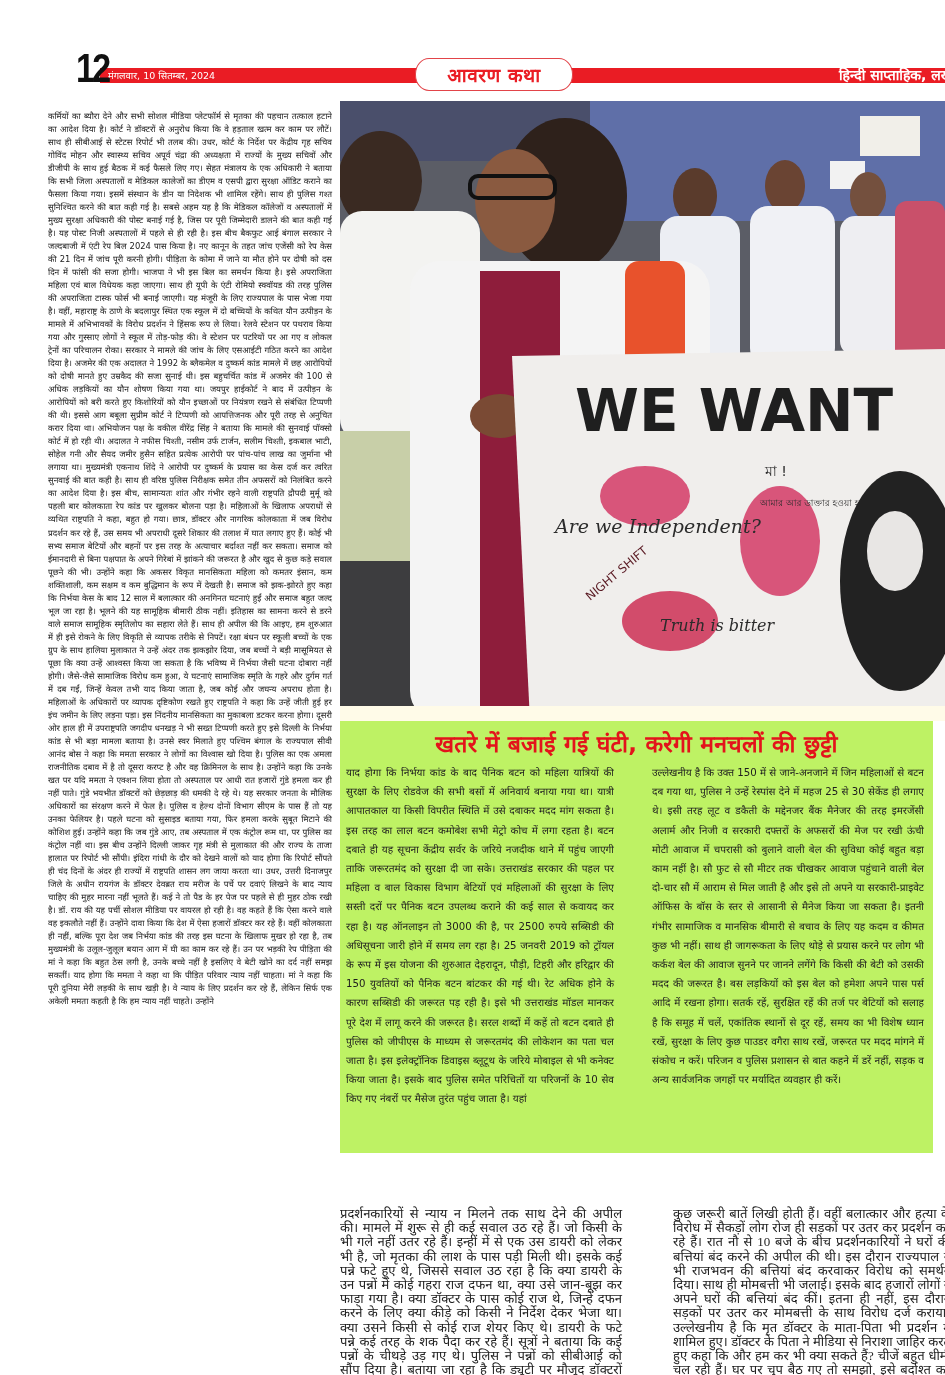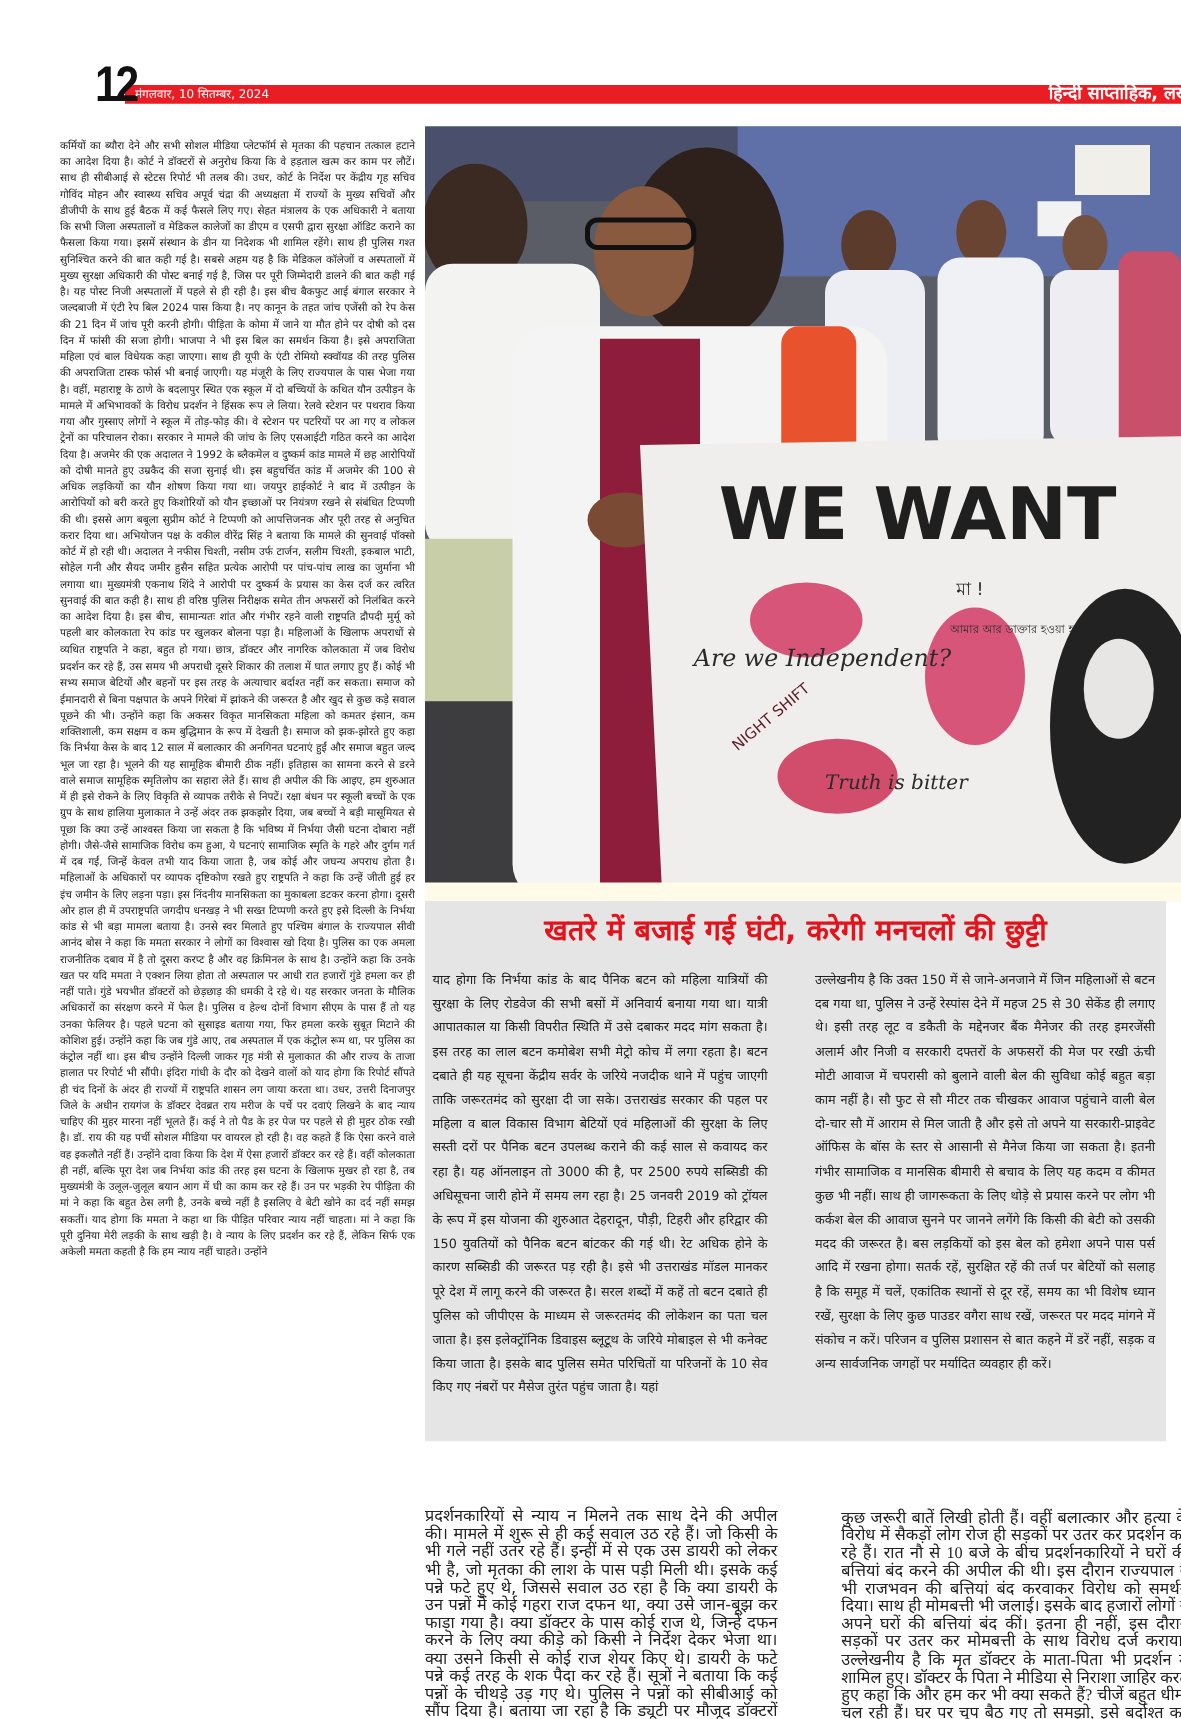--- a/index.html
+++ b/index.html
@@ -13,44 +13,47 @@
   .date { position: absolute; left: 64px; top: 69px; font-size: 9.5px; font-weight: normal; color: #fff; line-height: 13px; }
   .section-badge { position: absolute; left: 371px; top: 58px; width: 158px; height: 33px; background: #fff; border: 1.5px solid #e24449; border-radius: 14px / 16px; display: flex; align-items: center; justify-content: center; }
   .section-badge span { font-size: 19px; font-weight: bold; color: #ea1c24; letter-spacing: 0.5px; }
   .publication { position: absolute; right: 18px; top: 69px; font-size: 14px; font-weight: bold; color: #fff; line-height: 13px; }
 
   
   .left-col { position: absolute; left: 48px; top: 110px; width: 284px; height: 1270px; font-size: 8.4px; line-height: 13.02px; text-align: justify; color: #222; }
   .left-col p { text-indent: 0; }
 
   
-  .photo { position: absolute; left: 340px; top: 101px; width: 605px; height: 620px; overflow: hidden; background: #86efac; }
+  .photo { position: absolute; left: 340px; top: 101px; width: 605px; height: 620px; overflow: hidden; background: #eab308; }
   .photo svg { display: block; width: 100%; height: 100%; }
 
   
-  .box { position: absolute; left: 340px; top: 721px; width: 593px; height: 432px; background: #e5e5e5; }
+  .box { position: absolute; left: 340px; top: 721px; width: 593px; height: 432px; background: #bef264; }
   .headline { position: absolute; left: 0; top: 6px; width: 100%; text-align: center; font-size: 23px; font-weight: bold; color: #e3131b; letter-spacing: 0.2px; }
-  .box-col { position: absolute; top: 54px; width: 268px; font-size: 10.2px; line-height: 19.2px; text-align: justify; color: #1d1d1d; }
+  .box-col { position: absolute; top: 42px; width: 268px; font-size: 10.2px; line-height: 19.2px; text-align: justify; color: #1d1d1d; }
   .box-col.c1 { left: 6px; }
   .box-col.c2 { left: 312px; width: 272px; }
 
   
   .bottom-col { position: absolute; top: 1160px; width: 284px; font-size: 13px; line-height: 14.2px; text-align: justify; color: #222; margin-top: 47px; }
   .bottom-col.b1 { left: 340px; width: 282px; }
   .bottom-col.b2 { left: 673px; width: 278px; font-family: Liberation Serif, serif; }
 
   .right-margin { position: absolute; left: 933px; top: 721px; width: 12px; height: 432px; background: #fff; }
 </style>
 </head>
 <body>
 
 <div class="header">
   <div class="red-bar"></div>
   <div class="page-num">12</div>
   <div class="date">मंगलवार, 10 सितम्बर, 2024</div>
+  <div class="section-badge">
+    <span>आवरण कथा</span>
+  </div>
   <div class="publication">हिन्दी साप्ताहिक, लखनऊ</div>
 </div>
 
 <div class="left-col">
   <p>कर्मियों का ब्यौरा देने और सभी सोशल मीडिया प्लेटफॉर्म से मृतका की पहचान तत्काल हटाने का आदेश दिया है। कोर्ट ने डॉक्टरों से अनुरोध किया कि वे हड़ताल खत्म कर काम पर लौटें। साथ ही सीबीआई से स्टेटस रिपोर्ट भी तलब की। उधर, कोर्ट के निर्देश पर केंद्रीय गृह सचिव गोविंद मोहन और स्वास्थ्य सचिव अपूर्व चंद्रा की अध्यक्षता में राज्यों के मुख्य सचिवों और डीजीपी के साथ हुई बैठक में कई फैसले लिए गए। सेहत मंत्रालय के एक अधिकारी ने बताया कि सभी जिला अस्पतालों व मेडिकल कालेजों का डीएम व एसपी द्वारा सुरक्षा ऑडिट कराने का फैसला किया गया। इसमें संस्थान के डीन या निदेशक भी शामिल रहेंगे। साथ ही पुलिस गश्त सुनिश्चित करने की बात कही गई है। सबसे अहम यह है कि मेडिकल कॉलेजों व अस्पतालों में मुख्य सुरक्षा अधिकारी की पोस्ट बनाई गई है, जिस पर पूरी जिम्मेदारी डालने की बात कही गई है। यह पोस्ट निजी अस्पतालों में पहले से ही रही है। इस बीच बैकफुट आई बंगाल सरकार ने जल्दबाजी में एंटी रेप बिल 2024 पास किया है। नए कानून के तहत जांच एजेंसी को रेप केस की 21 दिन में जांच पूरी करनी होगी। पीड़िता के कोमा में जाने या मौत होने पर दोषी को दस दिन में फांसी की सजा होगी। भाजपा ने भी इस बिल का समर्थन किया है। इसे अपराजिता महिला एवं बाल विधेयक कहा जाएगा। साथ ही यूपी के एंटी रोमियो स्क्वॉयड की तरह पुलिस की अपराजिता टास्क फोर्स भी बनाई जाएगी। यह मंजूरी के लिए राज्यपाल के पास भेजा गया है। वहीं, महाराष्ट्र के ठाणे के बदलापुर स्थित एक स्कूल में दो बच्चियों के कथित यौन उत्पीड़न के मामले में अभिभावकों के विरोध प्रदर्शन ने हिंसक रूप ले लिया। रेलवे स्टेशन पर पथराव किया गया और गुस्साए लोगों ने स्कूल में तोड़-फोड़ की। वे स्टेशन पर पटरियों पर आ गए व लोकल ट्रेनों का परिचालन रोका। सरकार ने मामले की जांच के लिए एसआईटी गठित करने का आदेश दिया है। अजमेर की एक अदालत ने 1992 के ब्लैकमेल व दुष्कर्म कांड मामले में छह आरोपियों को दोषी मानते हुए उम्रकैद की सजा सुनाई थी। इस बहुचर्चित कांड में अजमेर की 100 से अधिक लड़कियों का यौन शोषण किया गया था। जयपुर हाईकोर्ट ने बाद में उत्पीड़न के आरोपियों को बरी करते हुए किशोरियों को यौन इच्छाओं पर नियंत्रण रखने से संबंधित टिप्पणी की थी। इससे आग बबूला सुप्रीम कोर्ट ने टिप्पणी को आपत्तिजनक और पूरी तरह से अनुचित करार दिया था। अभियोजन पक्ष के वकील वीरेंद्र सिंह ने बताया कि मामले की सुनवाई पॉक्सो कोर्ट में हो रही थी। अदालत ने नफीस चिश्ती, नसीम उर्फ टार्जन, सलीम चिश्ती, इकबाल भाटी, सोहेल गनी और सैयद जमीर हुसैन सहित प्रत्येक आरोपी पर पांच-पांच लाख का जुर्माना भी लगाया था। मुख्यमंत्री एकनाथ शिंदे ने आरोपी पर दुष्कर्म के प्रयास का केस दर्ज कर त्वरित सुनवाई की बात कही है। साथ ही वरिष्ठ पुलिस निरीक्षक समेत तीन अफसरों को निलंबित करने का आदेश दिया है। इस बीच, सामान्यतः शांत और गंभीर रहने वाली राष्ट्रपति द्रौपदी मुर्मू को पहली बार कोलकाता रेप कांड पर खुलकर बोलना पड़ा है। महिलाओं के खिलाफ अपराधों से व्यथित राष्ट्रपति ने कहा, बहुत हो गया। छात्र, डॉक्टर और नागरिक कोलकाता में जब विरोध प्रदर्शन कर रहे हैं, उस समय भी अपराधी दूसरे शिकार की तलाश में घात लगाए हुए हैं। कोई भी सभ्य समाज बेटियों और बहनों पर इस तरह के अत्याचार बर्दाश्त नहीं कर सकता। समाज को ईमानदारी से बिना पक्षपात के अपने गिरेबां में झांकने की जरूरत है और खुद से कुछ कड़े सवाल पूछने की भी। उन्होंने कहा कि अकसर विकृत मानसिकता महिला को कमतर इंसान, कम शक्तिशाली, कम सक्षम व कम बुद्धिमान के रूप में देखती है। समाज को झक-झोरते हुए कहा कि निर्भया केस के बाद 12 साल में बलात्कार की अनगिनत घटनाएं हुईं और समाज बहुत जल्द भूल जा रहा है। भूलने की यह सामूहिक बीमारी ठीक नहीं। इतिहास का सामना करने से डरने वाले समाज सामूहिक स्मृतिलोप का सहारा लेते हैं। साथ ही अपील की कि आइए, हम शुरुआत में ही इसे रोकने के लिए विकृति से व्यापक तरीके से निपटें। रक्षा बंधन पर स्कूली बच्चों के एक ग्रुप के साथ हालिया मुलाकात ने उन्हें अंदर तक झकझोर दिया, जब बच्चों ने बड़ी मासूमियत से पूछा कि क्या उन्हें आश्वस्त किया जा सकता है कि भविष्य में निर्भया जैसी घटना दोबारा नहीं होगी। जैसे-जैसे सामाजिक विरोध कम हुआ, ये घटनाएं सामाजिक स्मृति के गहरे और दुर्गम गर्त में दब गईं, जिन्हें केवल तभी याद किया जाता है, जब कोई और जघन्य अपराध होता है। महिलाओं के अधिकारों पर व्यापक दृष्टिकोण रखते हुए राष्ट्रपति ने कहा कि उन्हें जीती हुई हर इंच जमीन के लिए लड़ना पड़ा। इस निंदनीय मानसिकता का मुकाबला डटकर करना होगा। दूसरी ओर हाल ही में उपराष्ट्रपति जगदीप धनखड़ ने भी सख्त टिप्पणी करते हुए इसे दिल्ली के निर्भया कांड से भी बड़ा मामला बताया है। उनसे स्वर मिलाते हुए पश्चिम बंगाल के राज्यपाल सीवी आनंद बोस ने कहा कि ममता सरकार ने लोगों का विश्वास खो दिया है। पुलिस का एक अमला राजनीतिक दबाव में है तो दूसरा करप्ट है और वह क्रिमिनल के साथ है। उन्होंने कहा कि उनके खत पर यदि ममता ने एक्शन लिया होता तो अस्पताल पर आधी रात हजारों गुंडे हमला कर ही नहीं पाते। गुंडे भयभीत डॉक्टरों को छेड़छाड़ की धमकी दे रहे थे। यह सरकार जनता के मौलिक अधिकारों का संरक्षण करने में फेल है। पुलिस व हेल्थ दोनों विभाग सीएम के पास हैं तो यह उनका फेलियर है। पहले घटना को सुसाइड बताया गया, फिर हमला करके सुबूत मिटाने की कोशिश हुई। उन्होंने कहा कि जब गुंडे आए, तब अस्पताल में एक कंट्रोल रूम था, पर पुलिस का कंट्रोल नहीं था। इस बीच उन्होंने दिल्ली जाकर गृह मंत्री से मुलाकात की और राज्य के ताजा हालात पर रिपोर्ट भी सौंपी। इंदिरा गांधी के दौर को देखने वालों को याद होगा कि रिपोर्ट सौंपते ही चंद दिनों के अंदर ही राज्यों में राष्ट्रपति शासन लग जाया करता था। उधर, उत्तरी दिनाजपुर जिले के अधीन रायगंज के डॉक्टर देवब्रत राय मरीज के पर्चे पर दवाएं लिखने के बाद न्याय चाहिए की मुहर मारना नहीं भूलते हैं। कई ने तो पैड के हर पेज पर पहले से ही मुहर ठोक रखी है। डॉ. राय की यह पर्ची सोशल मीडिया पर वायरल हो रही है। वह कहते हैं कि ऐसा करने वाले वह इकलौते नहीं हैं। उन्होंने दावा किया कि देश में ऐसा हजारों डॉक्टर कर रहे हैं। वहीं कोलकाता ही नहीं, बल्कि पूरा देश जब निर्भया कांड की तरह इस घटना के खिलाफ मुखर हो रहा है, तब मुख्यमंत्री के उलूल-जुलूल बयान आग में घी का काम कर रहे हैं। उन पर भड़की रेप पीड़िता की मां ने कहा कि बहुत ठेस लगी है, उनके बच्चे नहीं है इसलिए वे बेटी खोने का दर्द नहीं समझ सकतीं। याद होगा कि ममता ने कहा था कि पीड़ित परिवार न्याय नहीं चाहता। मां ने कहा कि पूरी दुनिया मेरी लड़की के साथ खड़ी है। वे न्याय के लिए प्रदर्शन कर रहे हैं, लेकिन सिर्फ एक अकेली ममता कहती है कि हम न्याय नहीं चाहते। उन्होंने</p>
 </div>
 
 <div class="photo">
   <svg viewBox="0 0 605 620" preserveAspectRatio="none">
 

